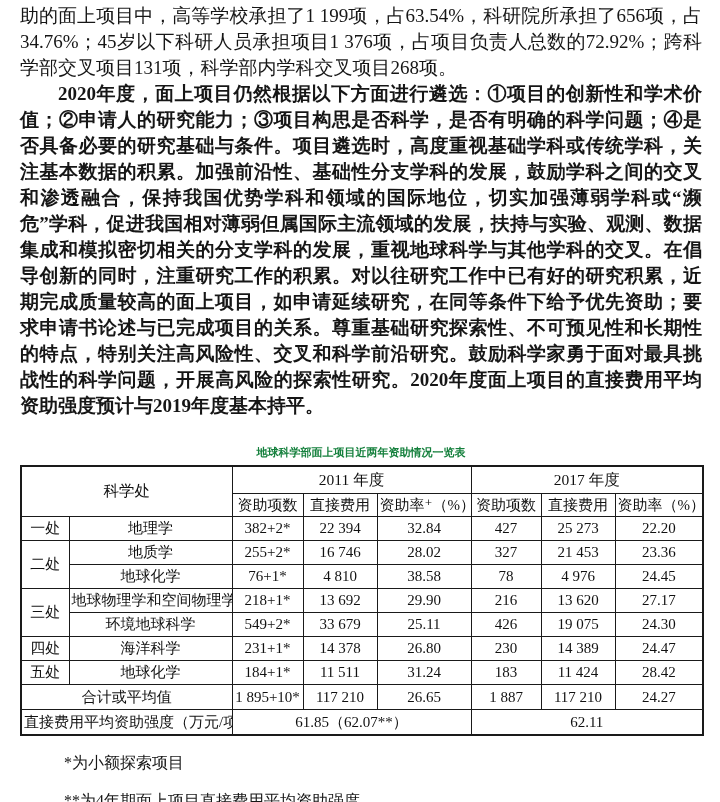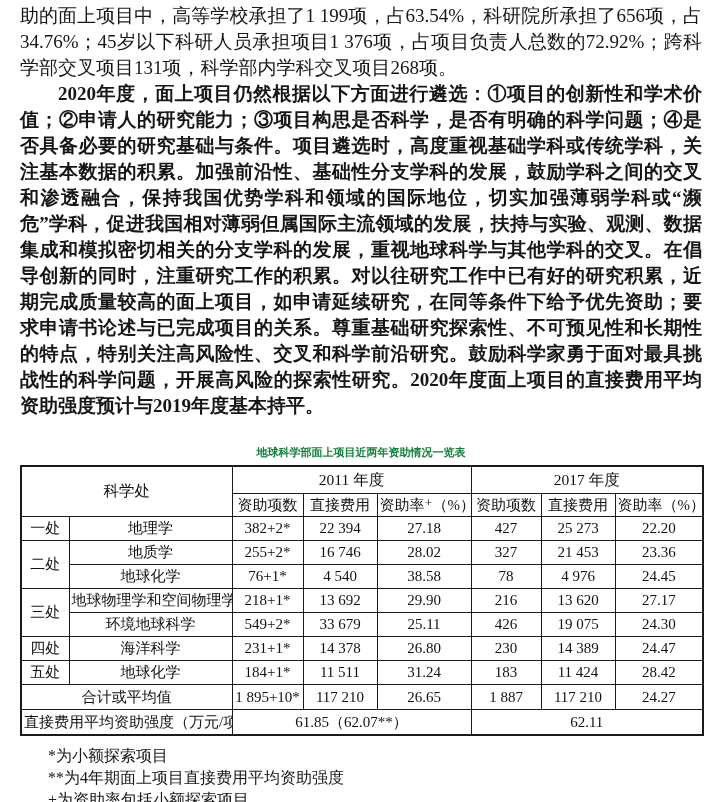--- a/index.html
+++ b/index.html
@@ -72,21 +72,21 @@
   tr.hr1 td { height: 26px; font-size: 15.5px; }
   tr.hr2 td { height: 22px; }
   tr.datarow td { height: 23px; }
   tr.bottomrow td { height: 24px; }
   .footnotes {
     margin: 9px 0 0 28px;
     font-size: 16px;
     line-height: 22px;
     color: #161616;
   }
-  .footnotes div { margin: 0; }
+  .footnotes div { margin: 16px; }
 </style>
 </head>
 <body>
 
 <div class="page">
 
   <p class="para">助的面上项目中，高等学校承担了1 199项，占63.54%，科研院所承担了656项，占34.76%；45岁以下科研人员承担项目1 376项，占项目负责人总数的72.92%；跨科学部交叉项目131项，科学部内学科交叉项目268项。</p>
 
   <p class="para indent">2020年度，面上项目仍然根据以下方面进行遴选：①项目的创新性和学术价值；②申请人的研究能力；③项目构思是否科学，是否有明确的科学问题；④是否具备必要的研究基础与条件。项目遴选时，高度重视基础学科或传统学科，关注基本数据的积累。加强前沿性、基础性分支学科的发展，鼓励学科之间的交叉和渗透融合，保持我国优势学科和领域的国际地位，切实加强薄弱学科或“濒危”学科，促进我国相对薄弱但属国际主流领域的发展，扶持与实验、观测、数据集成和模拟密切相关的分支学科的发展，重视地球科学与其他学科的交叉。在倡导创新的同时，注重研究工作的积累。对以往研究工作中已有好的研究积累，近期完成质量较高的面上项目，如申请延续研究，在同等条件下给予优先资助；要求申请书论述与已完成项目的关系。尊重基础研究探索性、不可预见性和长期性的特点，特别关注高风险性、交叉和科学前沿研究。鼓励科学家勇于面对最具挑战性的科学问题，开展高风险的探索性研究。2020年度面上项目的直接费用平均资助强度预计与2019年度基本持平。</p>
 
@@ -117,40 +117,40 @@
         <td>资助项数</td>
         <td>直接费用</td>
         <td>资助率（%）</td>
       </tr>
 
       <tr class="datarow">
         <td>一处</td>
         <td>地理学</td>
         <td>382+2*</td>
         <td>22 394</td>
-        <td>27.18</td>
+        <td>32.84</td>
         <td>427</td>
         <td>25 273</td>
         <td>22.20</td>
       </tr>
 
       <tr class="datarow">
         <td rowspan="2">二处</td>
         <td>地质学</td>
         <td>255+2*</td>
         <td>16 746</td>
         <td>28.02</td>
         <td>327</td>
         <td>21 453</td>
         <td>23.36</td>
       </tr>
       <tr class="datarow">
         <td>地球化学</td>
         <td>76+1*</td>
-        <td>4 540</td>
+        <td>4 810</td>
         <td>38.58</td>
         <td>78</td>
         <td>4 976</td>
         <td>24.45</td>
       </tr>
 
       <tr class="datarow">
         <td rowspan="2">三处</td>
         <td>地球物理学和空间物理学</td>
         <td>218+1*</td>

